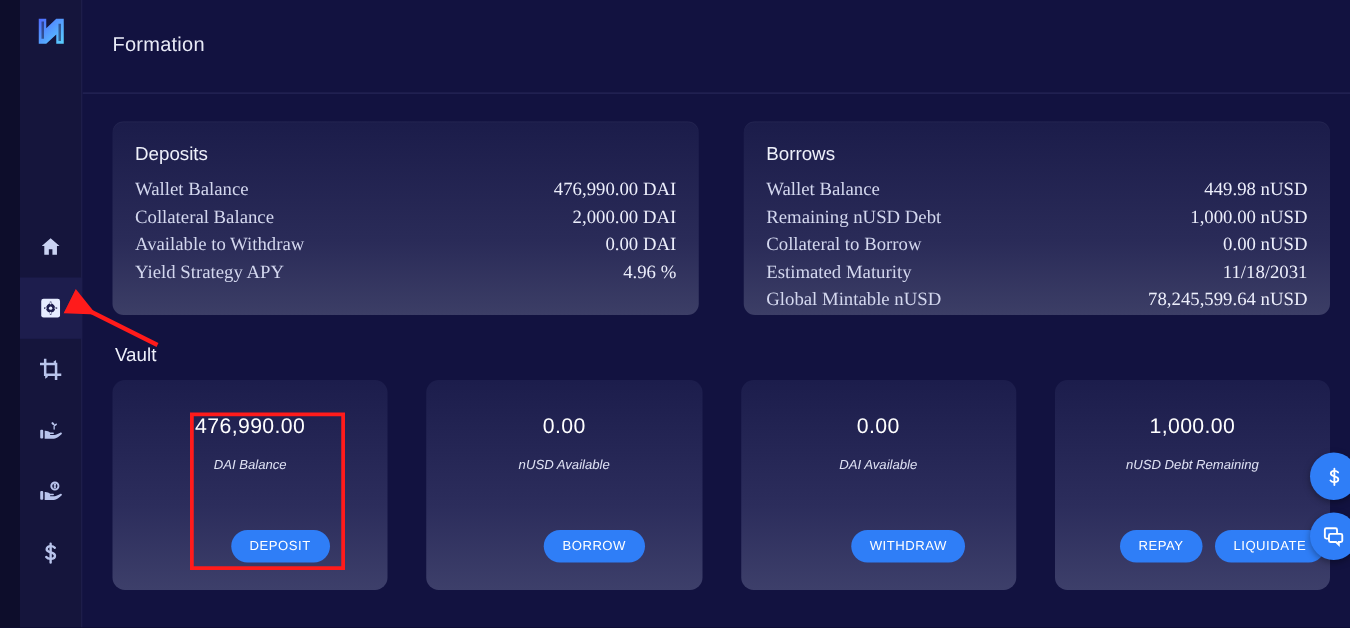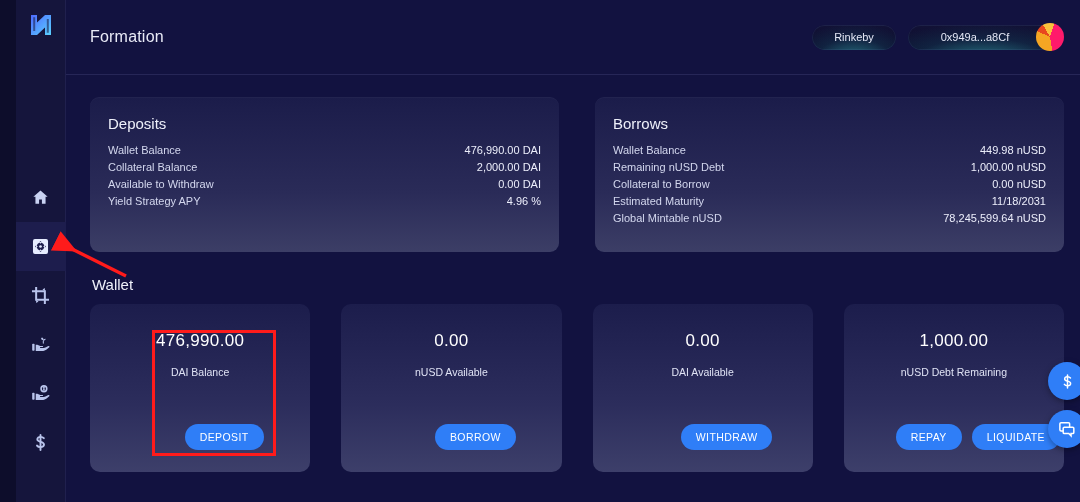--- a/index.html
+++ b/index.html
@@ -113,23 +113,24 @@
     background: linear-gradient(180deg, #1b1c4a 0%, #2a2b58 62%, #3c3e66 100%);
     box-shadow: 0 1px 0 rgba(255,255,255,.03) inset;
   }
   .info-card h2 {
     font-size: 15px; font-weight: 400;
     color: #eef0fa;
     margin-bottom: 9px;
   }
   .info-row {
     display: flex; justify-content: space-between; align-items: baseline;
-    font-size: 11px;
+    font-size: 15px;
     color: #d6daf0;
     padding: 2.5px 0;
+    font-family: Liberation Serif, serif;
   }
   .info-row .k { color: #d3d7ee; }
   .info-row .v { color: #eceefb; }
 
   .section-title {
     margin: 24px 0 11px 2px;
     font-size: 15px; font-weight: 400;
     color: #eef0fa;
   }
 
@@ -145,20 +146,21 @@
   }
   .vault-amount {
     font-size: 17px;
     color: #ffffff;
     letter-spacing: .3px;
   }
   .vault-label {
     margin-top: 15px;
     font-size: 10.5px;
     color: #dfe2f4;
+    font-style: italic;
   }
   .vault-actions {
     position: absolute;
     bottom: 22px; left: 0; right: 0;
     display: flex; gap: 10px; justify-content: center; padding-left: 48px;
   }
   .btn {
     height: 26px;
     min-width: 66px;
     padding: 0 15px;
@@ -283,27 +285,20 @@
         </svg>
       </div>
 
     </div>
   </div>
 
   <div id="main">
 
     <div id="header">
       <div id="page-title">Formation</div>
-      <div class="header-right">
-        <div class="pill" id="network-pill">Rinkeby</div>
-        <div style="display:flex;align-items:center;">
-          <div class="pill" id="wallet-pill">0x949a...a8Cf</div>
-          <div id="avatar"></div>
-        </div>
-      </div>
     </div>
 
     <div id="content">
 
       <div class="row-cards">
 
         <div class="info-card">
           <h2>Deposits</h2>
           <div class="info-row">
             <span class="k">Wallet Balance</span>
@@ -342,21 +337,21 @@
             <span class="v">11/18/2031</span>
           </div>
           <div class="info-row">
             <span class="k">Global Mintable nUSD</span>
             <span class="v">78,245,599.64 nUSD</span>
           </div>
         </div>
 
       </div>
 
-      <div class="section-title">Wallet</div>
+      <div class="section-title">Vault</div>
 
       <div class="vault-grid">
 
         <div class="vault-card">
           <div class="vault-amount">476,990.00</div>
           <div class="vault-label">DAI Balance</div>
           <div class="vault-actions">
             <button class="btn">DEPOSIT</button>
           </div>
         </div>

